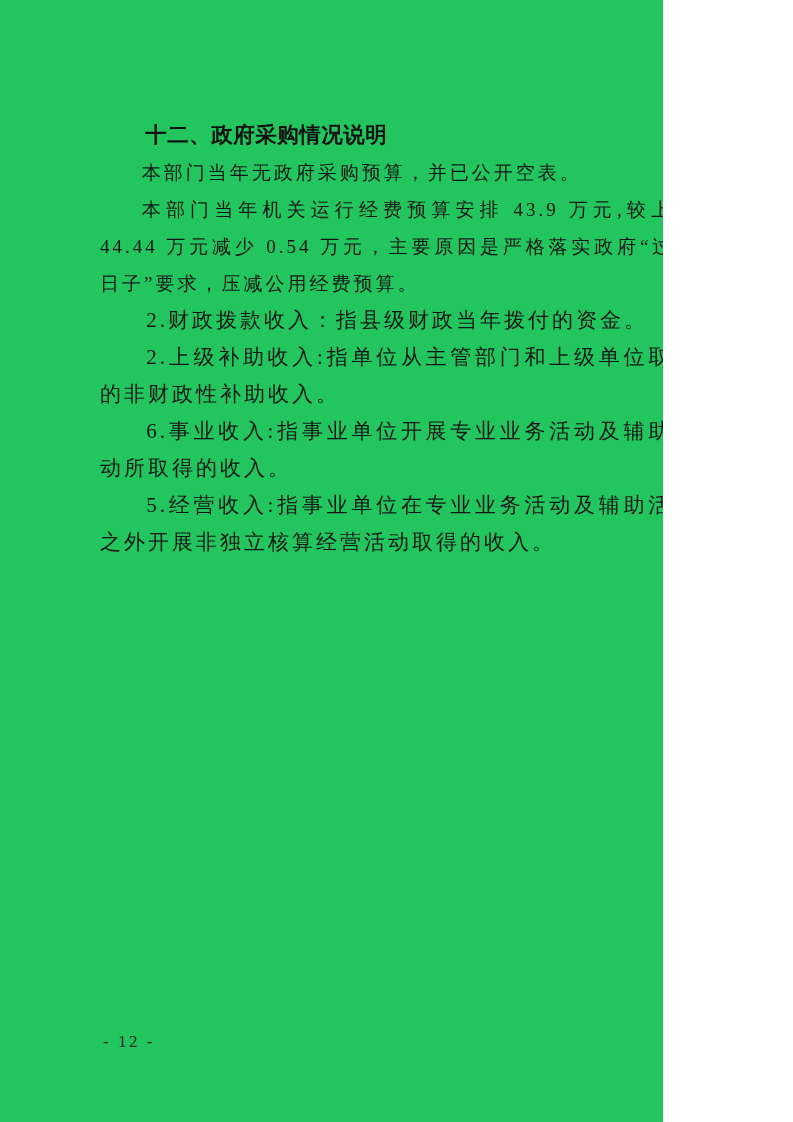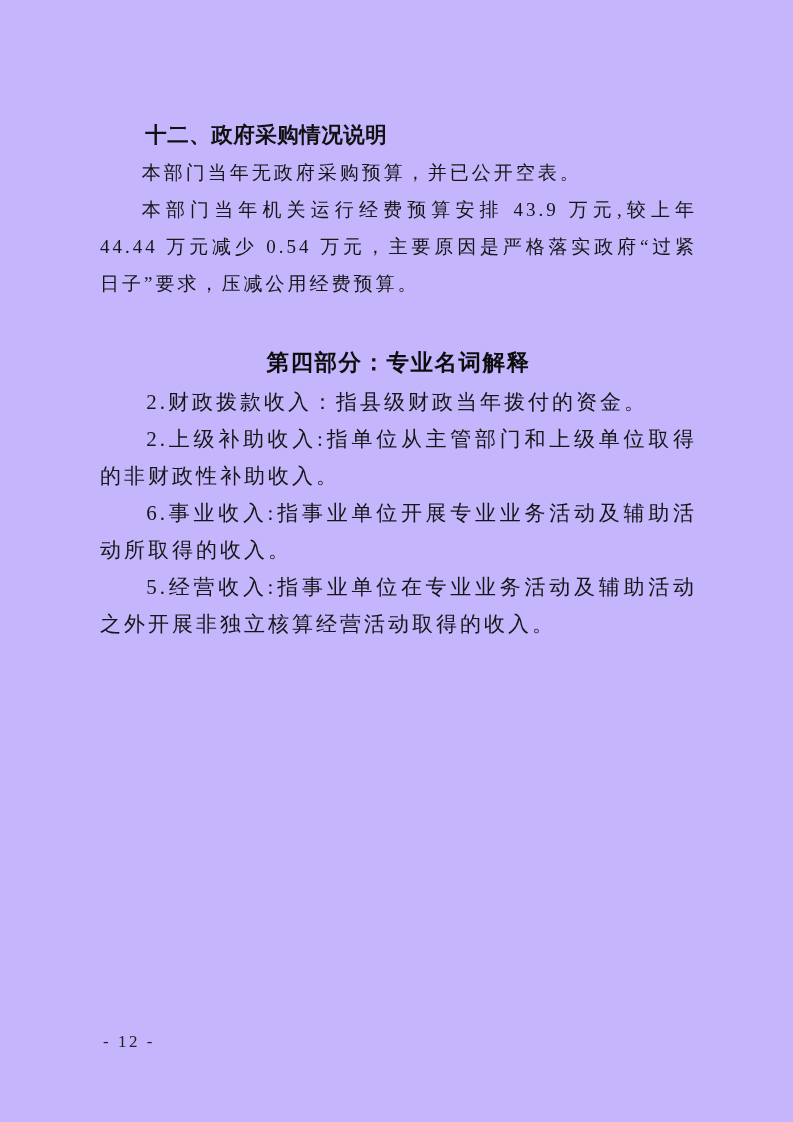--- a/index.html
+++ b/index.html
@@ -1,21 +1,21 @@
 <!DOCTYPE html>
 <html><head>
 <meta charset="utf-8">
 <style>
   * { margin: 0; padding: 0; box-sizing: border-box; }
   html, body { background: #ffffff; }
   .page {
     position: relative;
-    width: 793px;
+    width: 663px;
     height: 1122px;
-    background: #c4b5fd;
+    background: #22c55e;
     overflow: hidden;
     color: #161616;
   }
   .content {
     position: absolute;
     left: 100px;
     top: 117px;
     width: 597px;
   }
   .sec-heading {
@@ -74,21 +74,20 @@
 
     <div class="sec-heading">十二、政府采购情况说明</div>
 
     <div class="para">本部门当年无政府采购预算，并已公开空表。</div>
 
 
 
 
     <div class="para">本部门当年机关运行经费预算安排 43.9 万元,较上年 44.44 万元减少 0.54 万元，主要原因是严格落实政府“过紧日子”要求，压减公用经费预算。</div>
 
-    <div class="part-title">第四部分：专业名词解释</div>
 
 
     <div class="term">2.财政拨款收入：指县级财政当年拨付的资金。</div>
 
     <div class="term">2.上级补助收入:指单位从主管部门和上级单位取得的非财政性补助收入。</div>
 
     <div class="term">6.事业收入:指事业单位开展专业业务活动及辅助活动所取得的收入。</div>
 
     <div class="term">5.经营收入:指事业单位在专业业务活动及辅助活动之外开展非独立核算经营活动取得的收入。</div>
 

